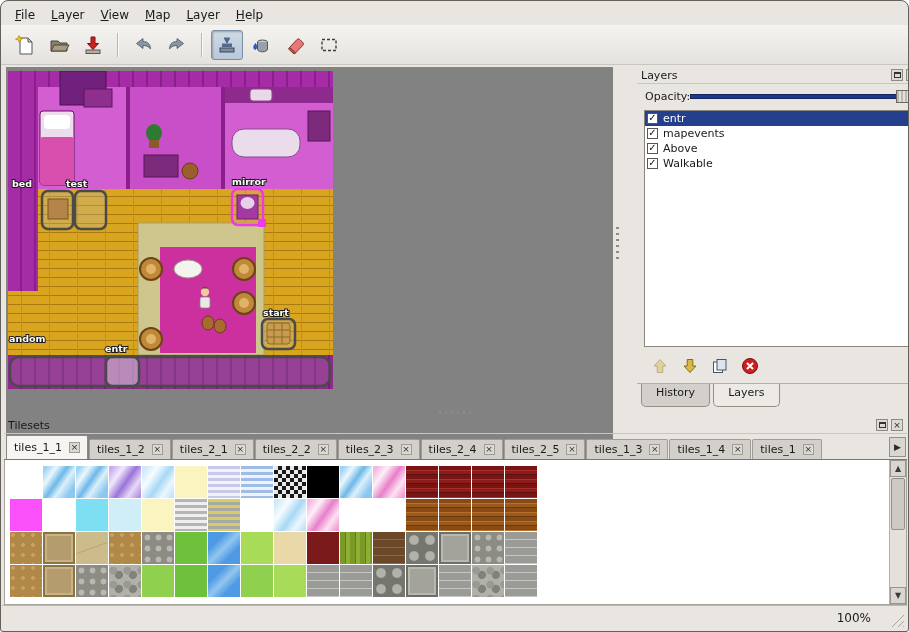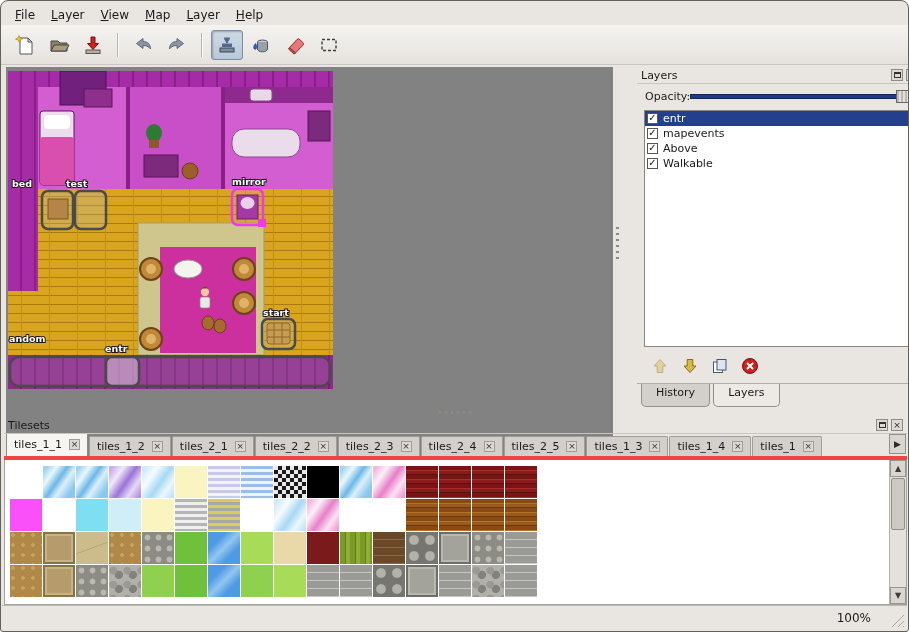--- a/index.html
+++ b/index.html
@@ -57,21 +57,21 @@
   .layer-toolbar { height:32px; display:flex; align-items:center; gap:12px; padding-left:14px; }
   .dock-tabs { height:24px; border-top:1px solid #b2aea8; display:flex; padding-left:4px; }
   .dock-tab { padding:2px 14px 3px; font-size:11px; background:#d3cfca; border:1px solid #938f89; border-top:none;
     border-radius:0 0 5px 5px; margin-right:3px; }
   .dock-tab.active { background:#edeae6; }
 
   
   .tilesets-dock { position:absolute; left:3px; top:416px; width:903px; height:188px;
     display:flex; flex-direction:column; }
   .ts-tabbar { position:relative; height:26px; display:flex; align-items:flex-end; padding:0 20px 0 2px;
-    border-bottom:4px solid #ef4444; overflow:hidden; }
+    border-bottom:1px solid #ef4444; overflow:hidden; }
   .ts-tab { display:flex; align-items:center; gap:7px; padding:3px 7px; font-size:11px; white-space:nowrap;
     background:#d3cfca; border:1px solid #a09c96; border-bottom:none; border-radius:2px 2px 0 0;
     height:20px; margin-right:1px; flex:0 0 auto; }
   .ts-tab.active { background:#f7f5f2; height:24px; border-color:#8e8a84; position:relative; z-index:2; }
   .ts-close { width:11px; height:11px; display:flex; align-items:center; justify-content:center;
     font-size:9px; line-height:9px; color:#333; border:1px solid #a09c96; background:#dcd8d3; }
   .ts-arrow { position:absolute; right:1px; bottom:2px; width:17px; height:20px; display:flex; align-items:center;
     justify-content:center; font-size:9px; color:#2a2a2a; background:#d9d5d0; border:1px solid #938f89; }
   .ts-view { position:relative; flex:1; background:#fff; border:1px solid #a5a19b; border-top:none; overflow:hidden; }
   .tile-grid { position:absolute; left:5px; top:6px; display:grid; grid-template-columns:repeat(16,32px);

